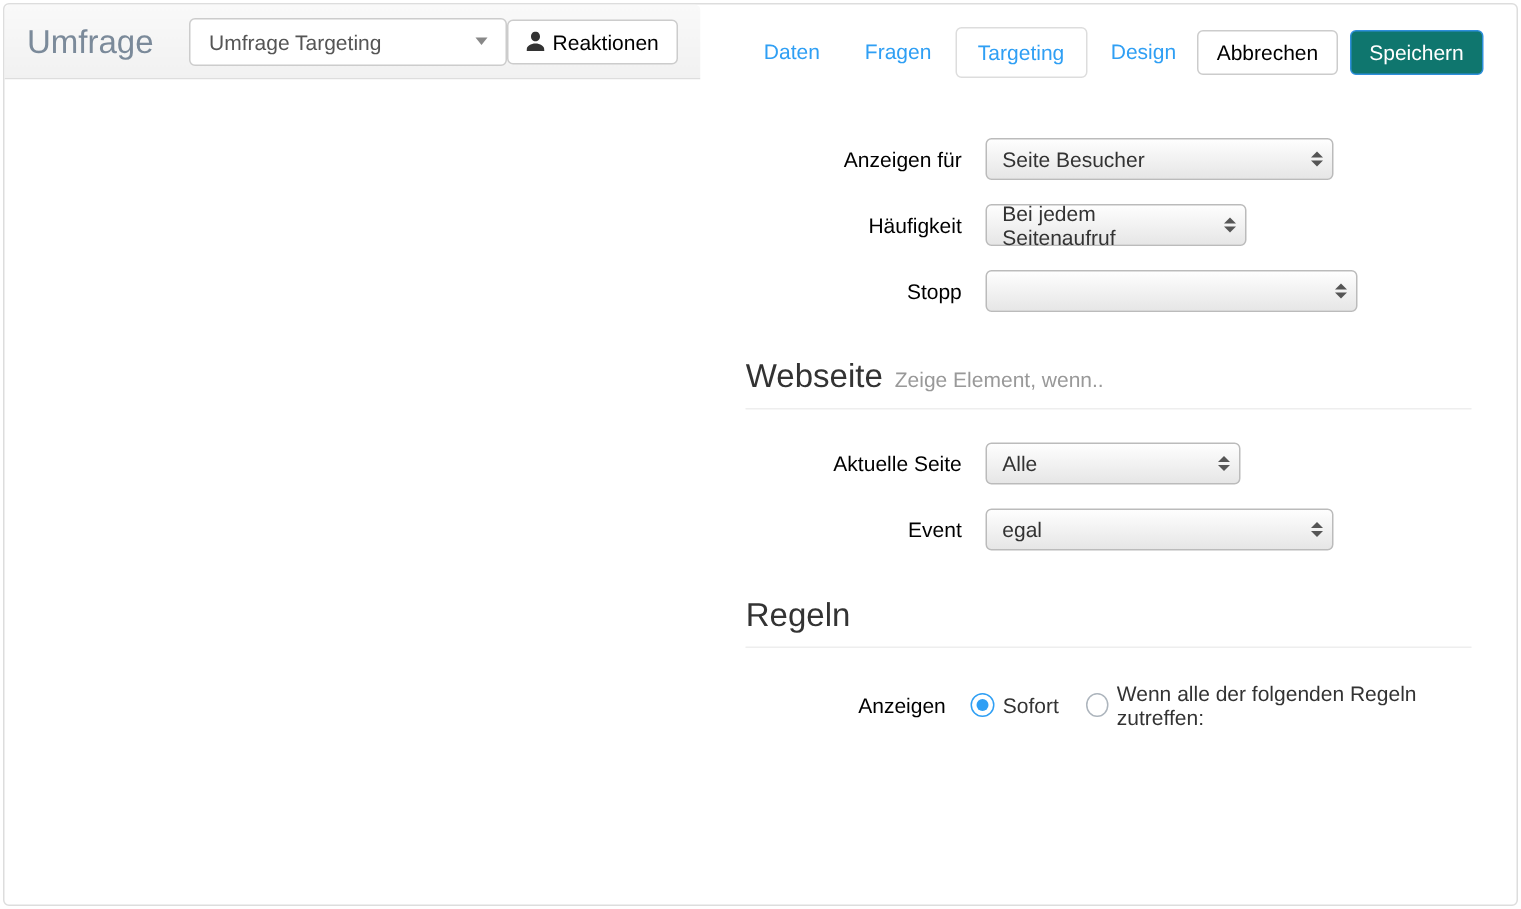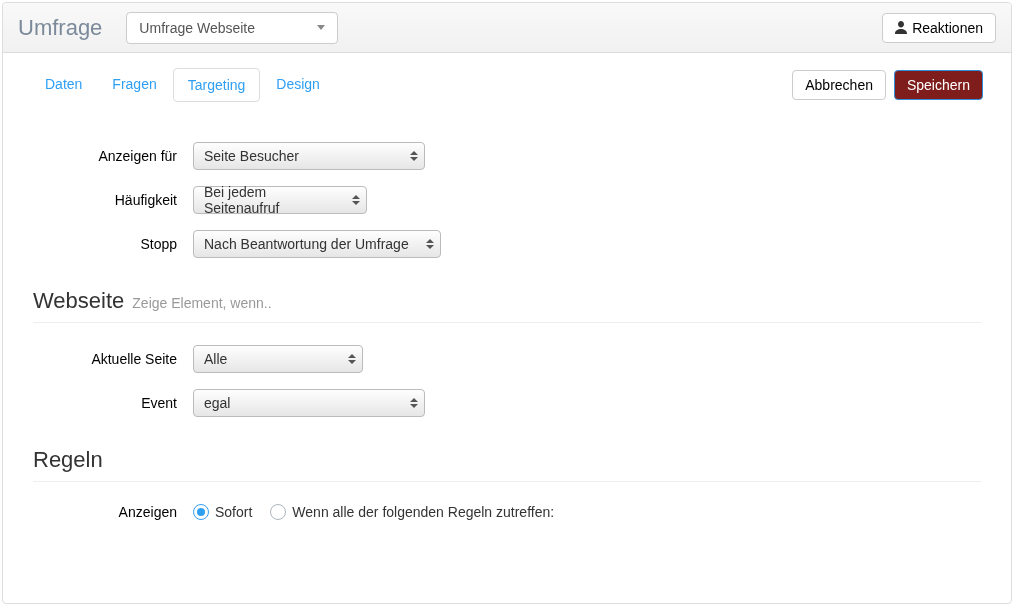--- a/index.html
+++ b/index.html
@@ -12,21 +12,21 @@
       height: 606px;
       overflow: hidden;
     }
     .panel {
       border: 1px solid #ddd;
       border-radius: 4px;
       margin: 2px;
       background: #fff;
       height: 602px;
       display: flex;
-      flex-direction: column;
+      flex-direction: row;
     }
     .panel-header {
       background: linear-gradient(#f9f9f9, #f1f1f1);
       border-bottom: 1px solid #ddd;
       border-radius: 4px 4px 0 0;
       padding: 8px 15px;
       display: flex;
       align-items: center;
       height: 50px;
     }
@@ -63,21 +63,21 @@
       border-radius: 4px;
       padding: 6px 12px;
       background: #fff;
       cursor: pointer;
       font-size: 14px;
       display: inline-flex;
       align-items: center;
       gap: 5px;
     }
     .btn-primary {
-      background: #7f1d1d;
+      background: #0f766e;
       border-color: #2e8edb;
       color: #fff;
     }
     .panel-body {
       padding: 0;
       flex: 1;
       overflow-y: auto;
     }
     .toolbar-row {
       display: flex;
@@ -213,21 +213,21 @@
     .person-icon svg { display:block; }
   </style>
 </head>
 <body>
 
 <div class="panel">
 
   <div class="panel-header">
     <div class="panel-title">Umfrage</div>
     <div class="dropdown-btn">
-      <span>Umfrage Webseite</span>
+      <span>Umfrage Targeting</span>
       <span class="dropdown-caret"></span>
     </div>
     <div class="header-spacer"></div>
     <button class="btn">
       <span class="person-icon">
         <svg width="12" height="13" viewBox="0 0 12 13">
             <path fill="#333" d="M6 6.5c1.66 0 3-1.46 3-3.25S7.66 0 6 0 3 1.46 3 3.25 4.34 6.5 6 6.5zM0 12.5c0-3 3-4.5 6-4.5s6 1.5 6 4.5v.5H0v-.5z"></path>
           </svg>
       </span>
       <span>Reaktionen</span>
@@ -269,21 +269,20 @@
           <span class="select-arrows">
               <span class="arrow-up"></span>
               <span class="arrow-down"></span>
             </span>
         </div>
       </div>
 
       <div class="form-row">
         <div class="form-label">Stopp</div>
         <div class="select-like" style="width:248px;">
-          <span>Nach Beantwortung der Umfrage</span>
           <span class="select-arrows">
               <span class="arrow-up"></span>
               <span class="arrow-down"></span>
             </span>
         </div>
       </div>
     </div>
 
     <div class="section" style="padding-top:14px;">
       <div class="section-heading">

